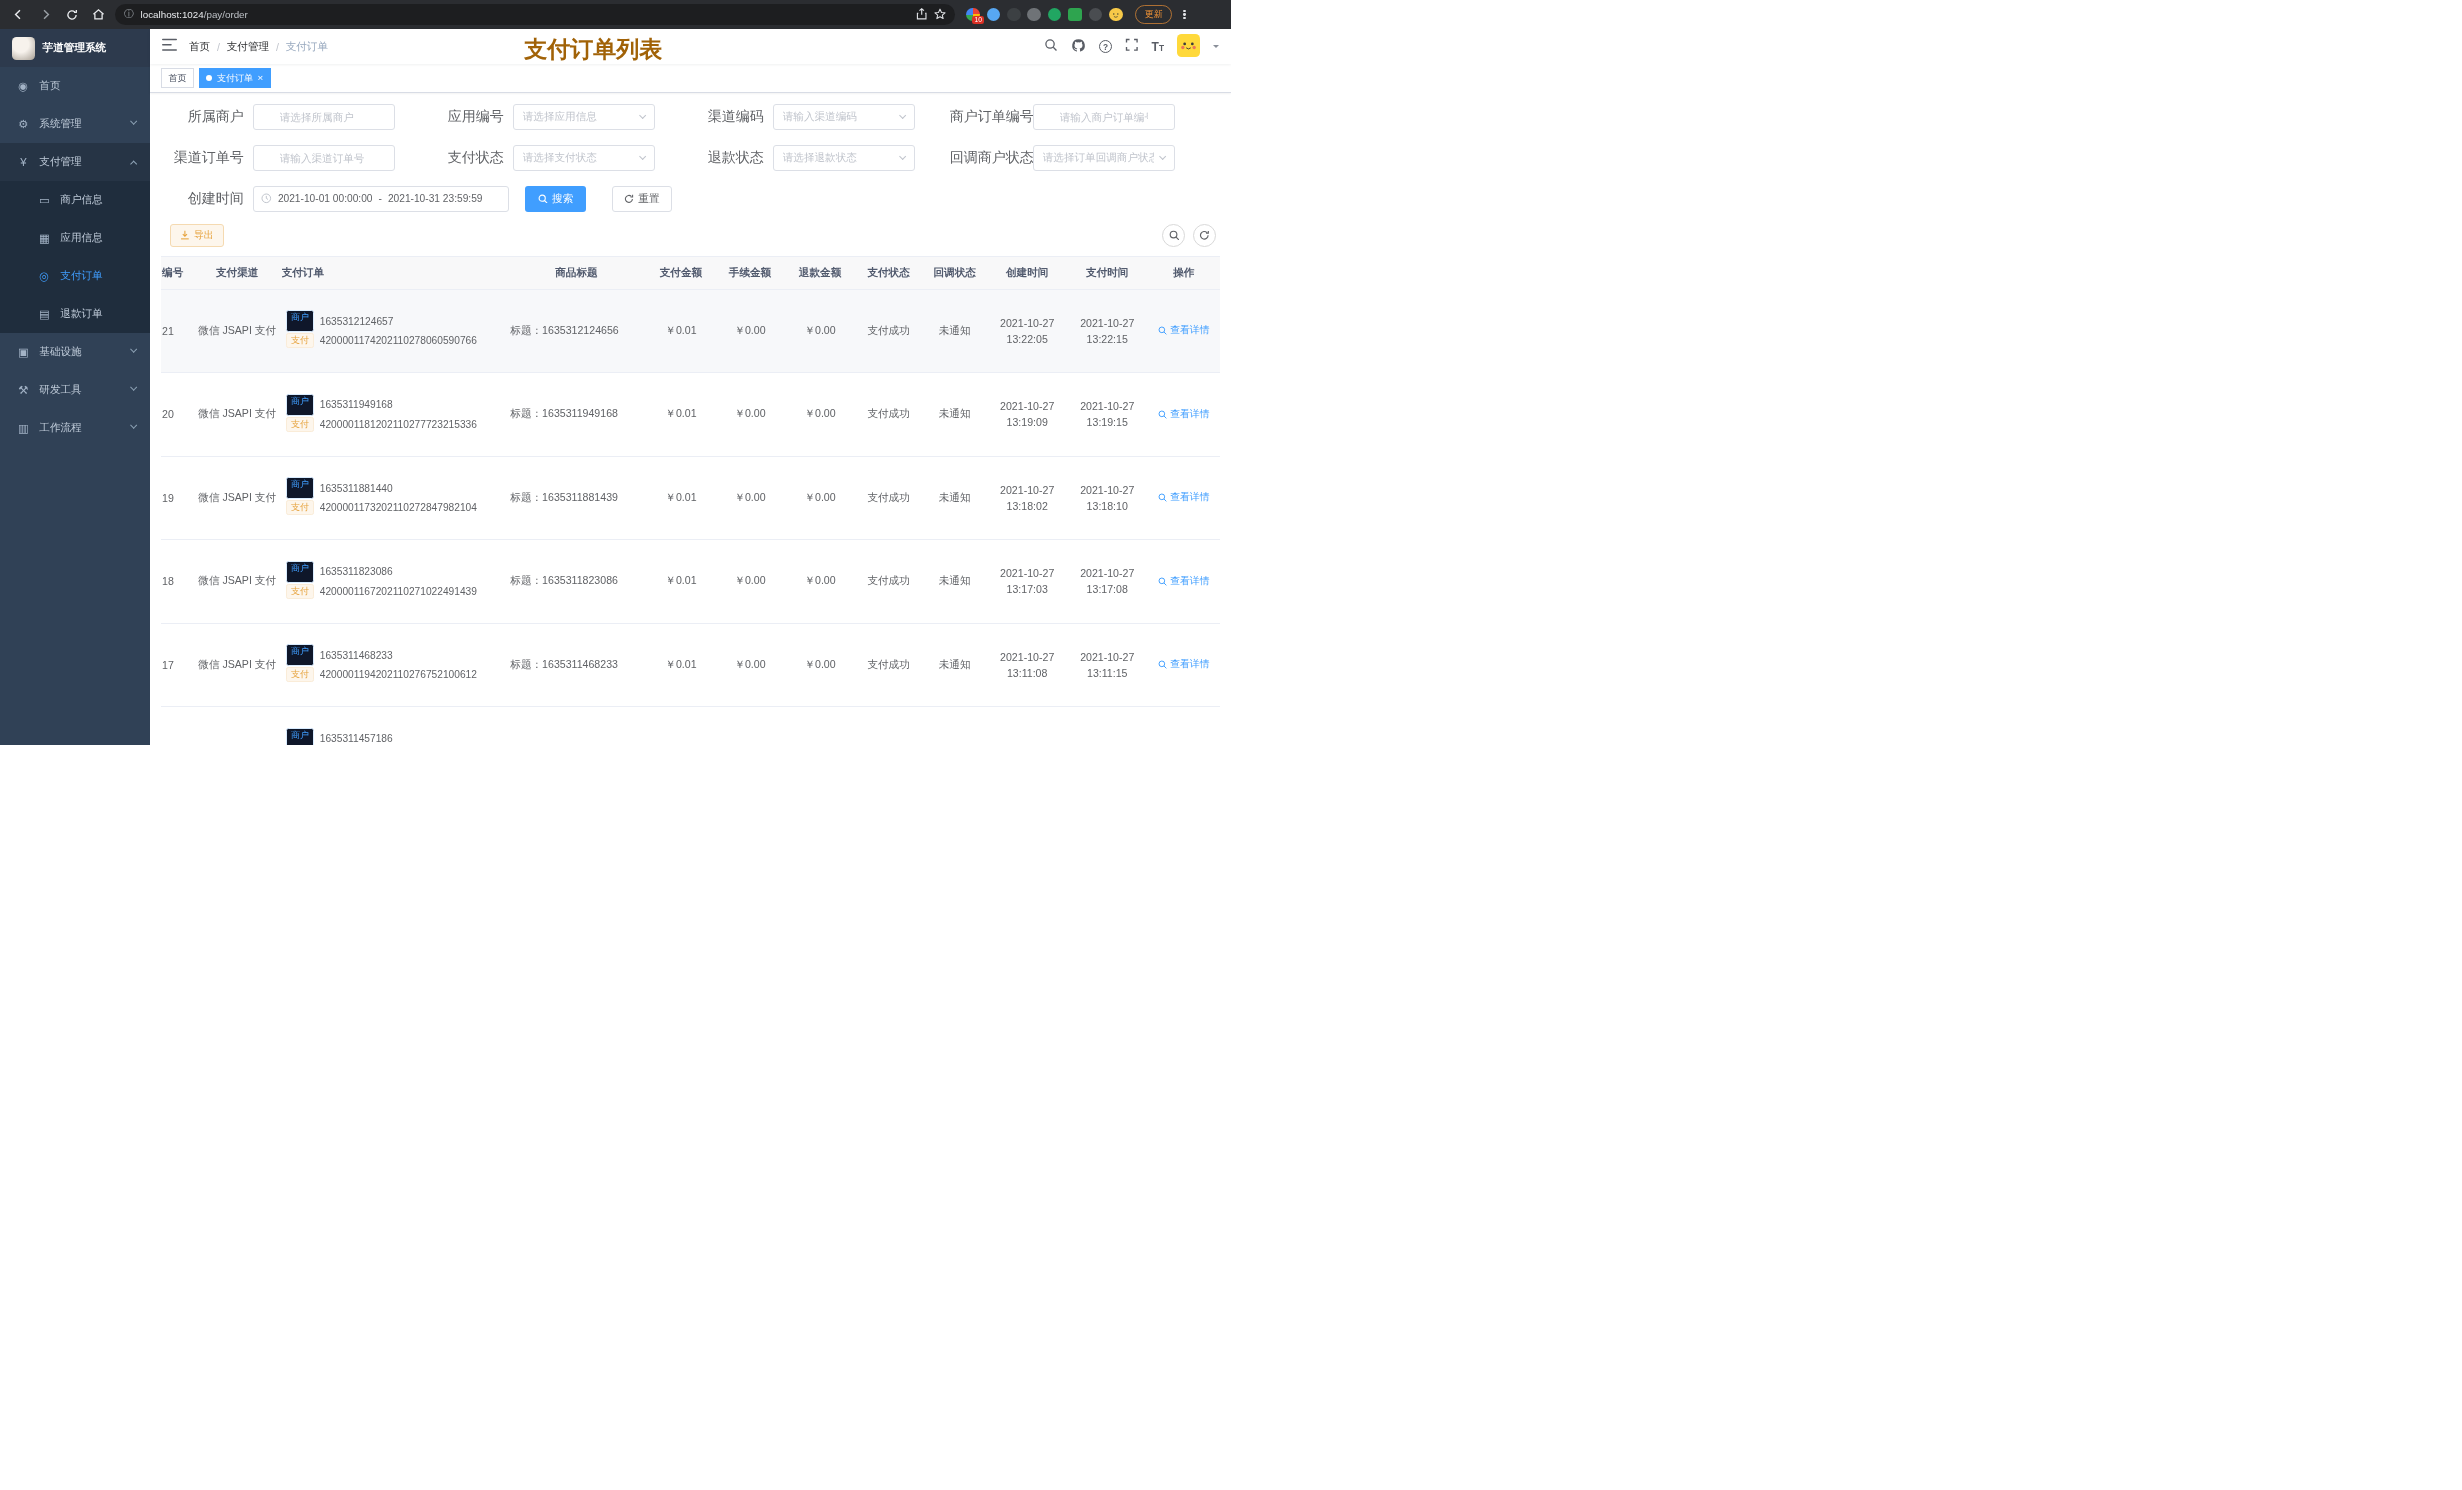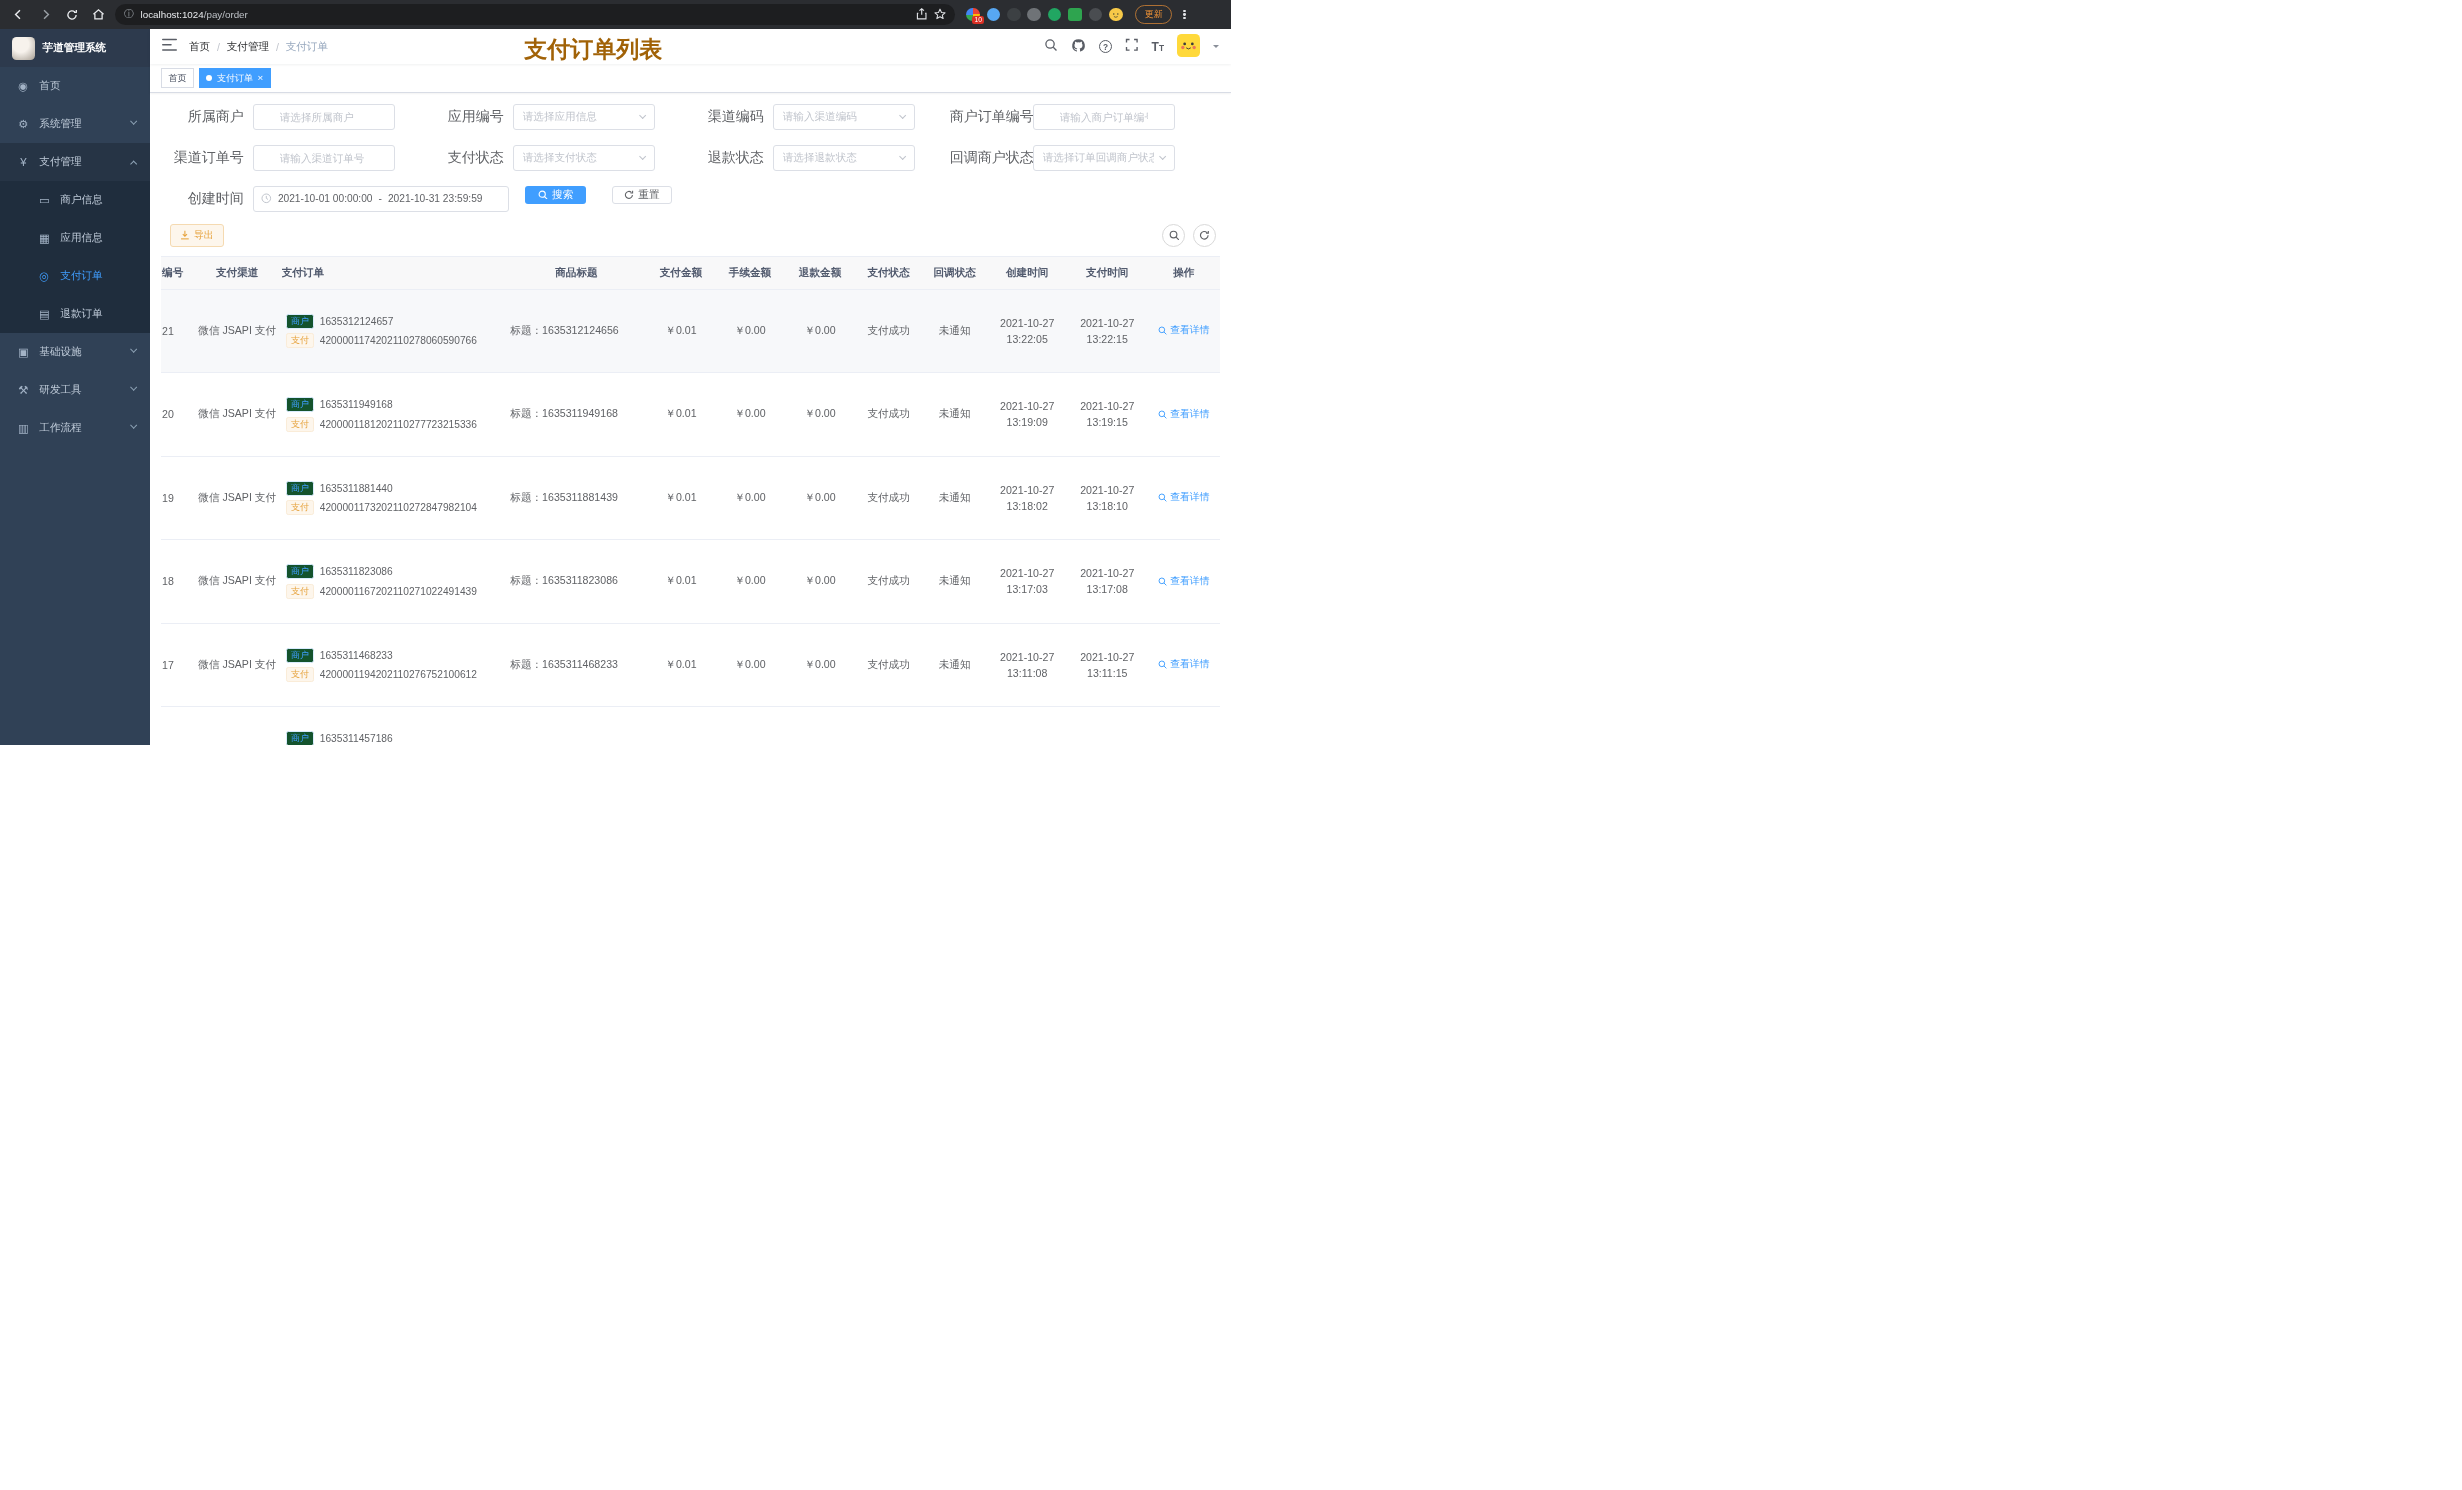--- a/index.html
+++ b/index.html
@@ -63,39 +63,39 @@
   .content{flex:1;overflow:hidden;padding-top:10.6px;}
   .filter-row{display:flex;margin:0 0 15px 19.7px;}
   .f-item{display:flex;align-items:center;margin-right:35px;}
   .f-item label{width:83px;text-align:right;padding-right:9px;font-size:14px;color:#606266;flex-shrink:0;white-space:nowrap;}
   .inp{width:142px;height:26px;border:0.8px solid #dcdfe6;border-radius:3px;padding:0 26px;font-size:10.6px;color:#606266;background:#fff;outline:none;}
   .inp::placeholder{color:#c0c4cc;}
   .sel{width:142px;height:26px;border:0.8px solid #dcdfe6;border-radius:3px;padding:0 19.7px 0 9px;font-size:10.6px;background:#fff;display:flex;align-items:center;position:relative;cursor:pointer;}
   .sel .ph{color:#c0c4cc;white-space:nowrap;overflow:hidden;}
   .sel-arrow{width:5.3px;height:5.3px;border-right:1.1px solid #c0c4cc;border-bottom:1.1px solid #c0c4cc;transform:rotate(45deg);position:absolute;right:8.3px;top:8.3px;}
   .date-box{width:256px;height:26px;border:0.8px solid #dcdfe6;border-radius:3px;display:flex;align-items:center;padding:0 7.6px;gap:6px;font-size:10.2px;color:#606266;background:#fff;}
-  .btn{height:18px;border-radius:3px;font-size:10.6px;display:inline-flex;align-items:center;gap:4.5px;cursor:pointer;padding:0 11.4px;border:0.8px solid transparent;font-family:Liberation Mono, monospace;}
+  .btn{height:26px;border-radius:3px;font-size:10.6px;display:inline-flex;align-items:center;gap:4.5px;cursor:pointer;padding:0 11.4px;border:0.8px solid transparent;font-family:Liberation Mono, monospace;}
   .btn-primary{background:#409eff;color:#fff;margin-left:16.7px;}
   .btn-default{background:#fff;border-color:#dcdfe6;color:#606266;margin-left:26px;}
 
   .toolbar-row{display:flex;align-items:flex-start;margin:0 15px 9px 19.7px;}
   .btn-export{height:23px;padding:0 9px;border-radius:3px;font-size:9.8px;display:inline-flex;align-items:center;gap:4.5px;background:#fdf6ec;border:0.8px solid #f5dab1;color:#e6a23c;cursor:pointer;}
   .right-tools{margin-left:auto;display:flex;gap:7.6px;}
   .circle-btn{width:23px;height:23px;border-radius:50%;border:0.8px solid #d9d9d9;background:#fff;display:flex;align-items:center;justify-content:center;cursor:pointer;}
 
   
   .table-wrap{margin:0 10.6px;}
   table{width:100%;border-collapse:collapse;table-layout:fixed;font-size:10.6px;color:#606266;border-top:0.8px solid #ebeef5;}
   thead th{background:#f8f8f9;color:#515a6e;font-weight:700;height:33px;border-bottom:0.8px solid #ebeef5;text-align:center;white-space:nowrap;overflow:hidden;}
   th.l,td.l{text-align:left;}
   th.id,td.id{text-align:left;padding-left:1.5px;}
   tbody td{border-bottom:0.8px solid #ebeef5;text-align:center;vertical-align:middle;padding:21px 4.5px;white-space:nowrap;overflow:hidden;}
   tbody tr.hovered{background:#f7f8fa;}
   .order-line{display:flex;align-items:center;gap:6px;height:18px;margin:1.5px 0;font-size:10.2px;}
-  .tagm{background:#14532d;border:0.8px solid #d9ecff;color:#409eff;font-size:9px;height:15px;line-height:13.6px;padding:0 3.8px;border-radius:2.3px;flex-shrink:0;}
+  .tagm{background:#0f172a;border:0.8px solid #d9ecff;color:#409eff;font-size:9px;height:22px;line-height:13.6px;padding:0 3.8px;border-radius:2.3px;flex-shrink:0;}
   .tagp{background:#fdf6ec;border:0.8px solid #faecd8;color:#e6a23c;font-size:9px;height:15px;line-height:13.6px;padding:0 3.8px;border-radius:2.3px;flex-shrink:0;}
   .dcell div{line-height:16px;}
   .view-link{color:#409eff;display:inline-flex;align-items:center;gap:3px;font-size:9.8px;cursor:pointer;text-decoration:none;}
 </style>
 </head>
 <body>
 
 <div class="browser-bar">
   <span class="nav-ic">
     <svg width="13" height="13" viewBox="0 0 18 18" fill="none" stroke="#e8eaed" stroke-width="2">

